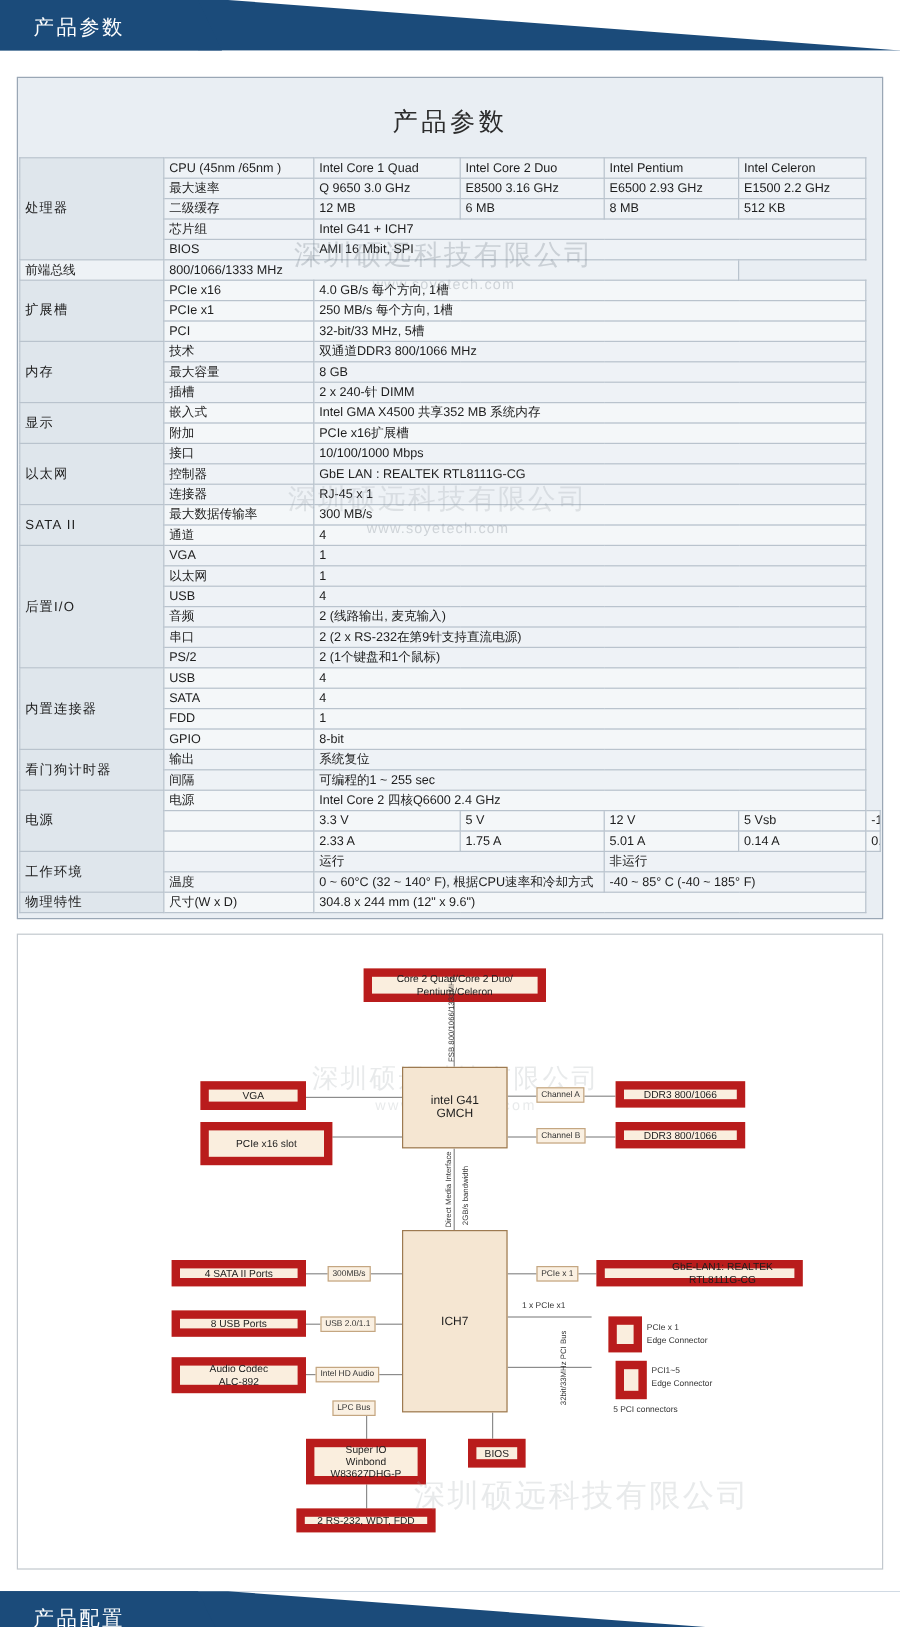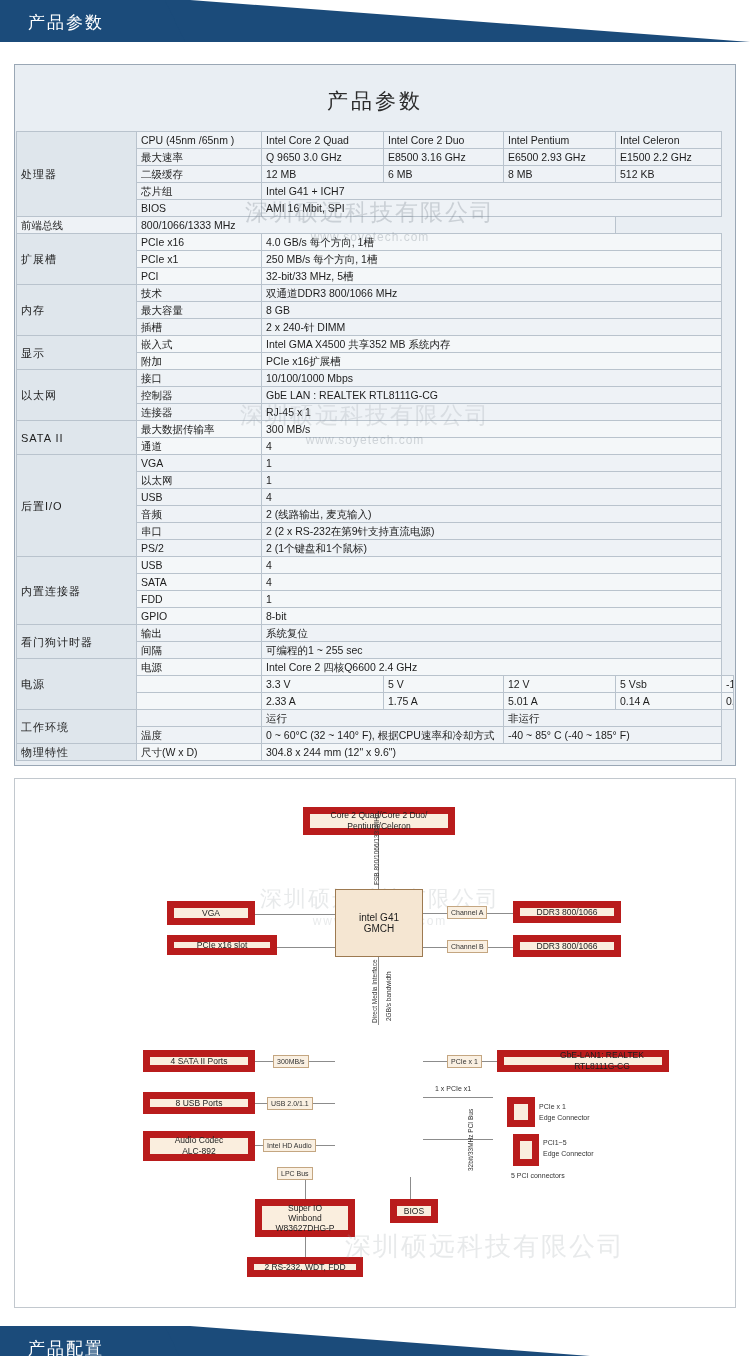--- a/index.html
+++ b/index.html
@@ -227,21 +227,21 @@
       <col style="width:125px">
       <col style="width:122px">
       <col style="width:120px">
       <col style="width:112px">
       <col style="width:106px">
     </colgroup>
     <tbody id="spec-body">
         <tr class="alt">
           <td class="cat" rowspan="5">处理器</td>
           <td class="sub">CPU (45nm /65nm )</td>
-          <td>Intel Core 2 Quad</td>
+          <td>Intel Core 1 Quad</td>
           <td>Intel Core 2 Duo</td>
           <td>Intel Pentium</td>
           <td>Intel Celeron</td>
         </tr>
         <tr class="alt">
           <td class="sub">最大速率</td>
           <td>Q 9650 3.0 GHz</td>
           <td>E8500 3.16 GHz</td>
           <td>E6500 2.93 GHz</td>
           <td>E1500 2.2 GHz</td>
@@ -438,30 +438,31 @@
   <div class="conn" style="left:395px;top:398px;width:1px;height:22px;"></div>
 
   <div class="dbox" style="left:288px;top:28px;width:152px;height:28px;">Core 2 Quad/Core 2 Duo/
 Pentium/Celeron</div>
   <div class="vtext" style="left:358px;top:106px;">FSB 800/1066/1333MHz</div>
 
   <div class="dbox big" style="left:320px;top:110px;width:88px;height:68px;white-space:pre-line;">intel G41
 GMCH</div>
 
   <div class="dbox" style="left:152px;top:122px;width:88px;height:24px;">VGA</div>
-  <div class="dbox" style="left:152px;top:156px;width:110px;height:20px;">PCIe x16 slot</div>
+  <div class="dbox" style="left:152px;top:156px;width:110px;height:36px;">PCIe x16 slot</div>
 
   <div class="dlabel" style="left:432px;top:127px;">Channel A</div>
   <div class="dlabel" style="left:432px;top:161px;">Channel B</div>
   <div class="dbox" style="left:498px;top:122px;width:108px;height:22px;">DDR3 800/1066</div>
   <div class="dbox" style="left:498px;top:156px;width:108px;height:22px;">DDR3 800/1066</div>
 
   <div class="vtext" style="left:356px;top:244px;">Direct Media Interface</div>
   <div class="vtext" style="left:370px;top:242px;">2GB/s bandwidth</div>
 
+  <div class="dbox big" style="left:320px;top:246px;width:88px;height:152px;">ICH7</div>
 
   <div class="dbox" style="left:128px;top:271px;width:112px;height:22px;">4 SATA II Ports</div>
   <div class="dlabel" style="left:258px;top:276px;">300MB/s</div>
 
   <div class="dbox" style="left:128px;top:313px;width:112px;height:22px;">8 USB Ports</div>
   <div class="dlabel" style="left:252px;top:318px;">USB 2.0/1.1</div>
 
   <div class="dbox" style="left:128px;top:352px;width:112px;height:30px;white-space:pre-line;">Audio Codec
 ALC-892</div>
   <div class="dlabel" style="left:248px;top:360px;">Intel HD Audio</div>

